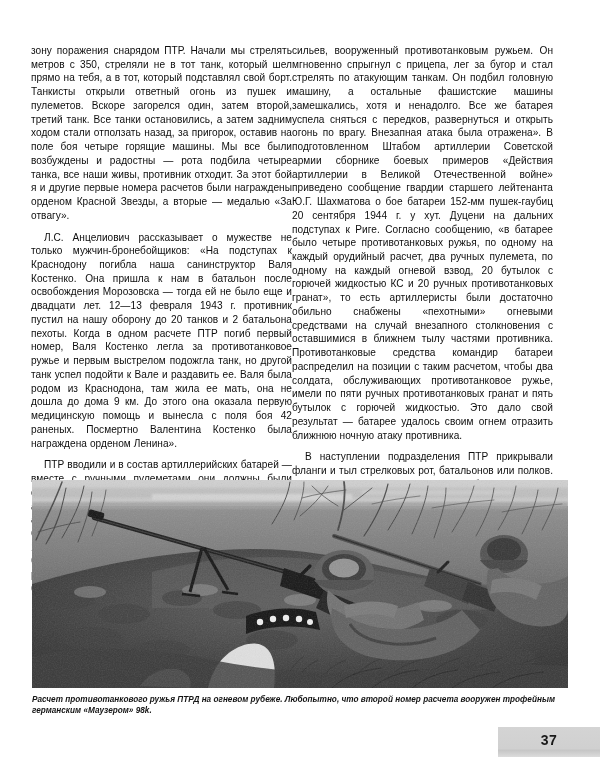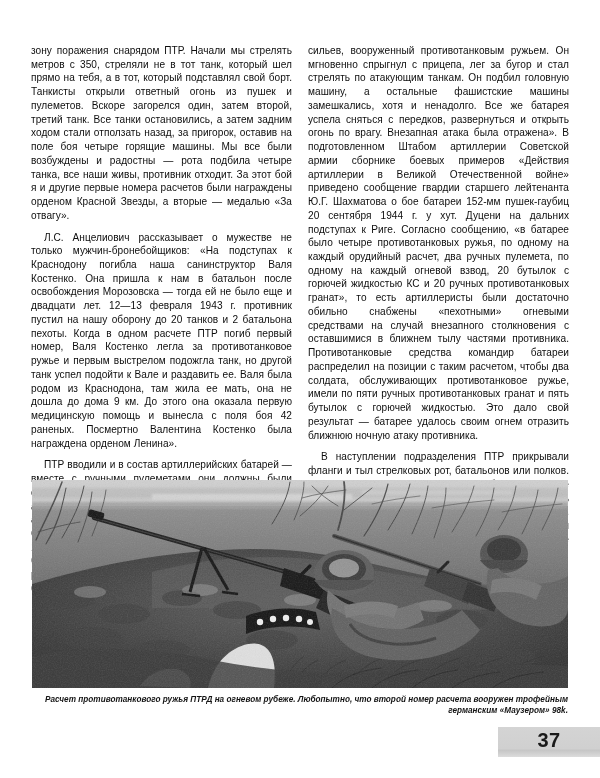--- a/index.html
+++ b/index.html
@@ -25,21 +25,20 @@
   }
 
   
   .columns {
     position: absolute;
     left: 31px;
     top: 44px;
     width: 538px;
     height: 430px;
     display: flex;
-    gap: 16px;
   }
   .col {
     width: 261px;
     flex: 0 0 261px;
   }
   .col p {
     margin: 0;
     font-size: 10.1px;
     line-height: 13.73px;
     text-align: justify;
@@ -74,21 +73,21 @@
     background: #8d8d8d;
     filter: grayscale(1) contrast(1.08);
   }
   .photo svg { display: block; width: 100%; height: 100%; }
 
   .caption {
     position: absolute;
     left: 32px;
     top: 694px;
     width: 536px;
-    text-align: right;
+    text-align: left;
     font-size: 8.2px;
     line-height: 11.2px;
     font-style: italic;
     font-weight: bold;
     color: #141414;
     letter-spacing: 0.02px;
   }
 
   
   .folio {
@@ -96,21 +95,21 @@
     left: 498px;
     right: 0;
     top: 727px;
     height: 30px;
     background: linear-gradient(to bottom, #d4d4d4 0%, #d0d0d0 72%, #c6c6c6 78%, #dcdcdc 100%);
     display: flex;
     align-items: center;
     justify-content: center;
   }
   .folio-num {
-    font-size: 20px;
+    font-size: 14px;
     font-weight: bold;
     color: #1a1a1a;
     letter-spacing: 0.4px;
     position: relative;
     top: -2px;
   }
 </style>
 </head>
 <body>
 

